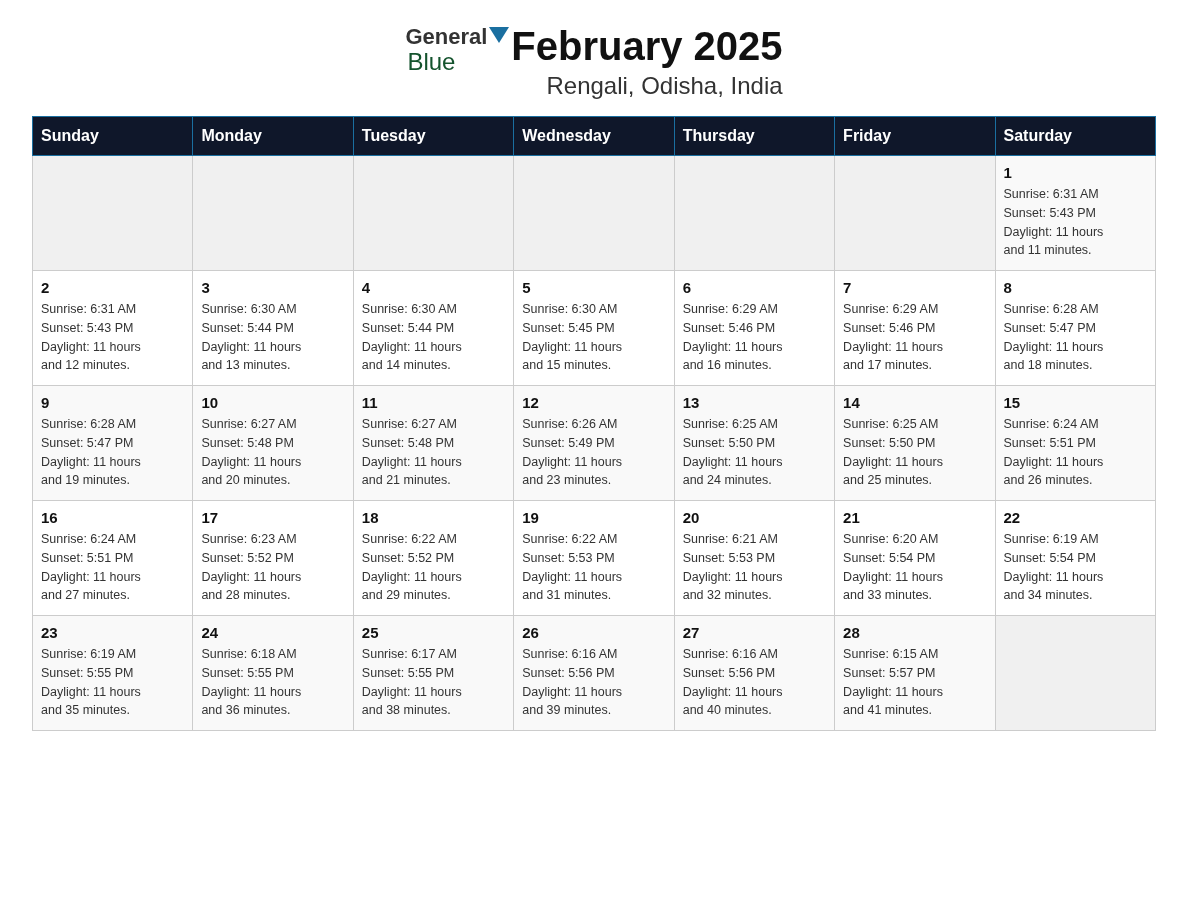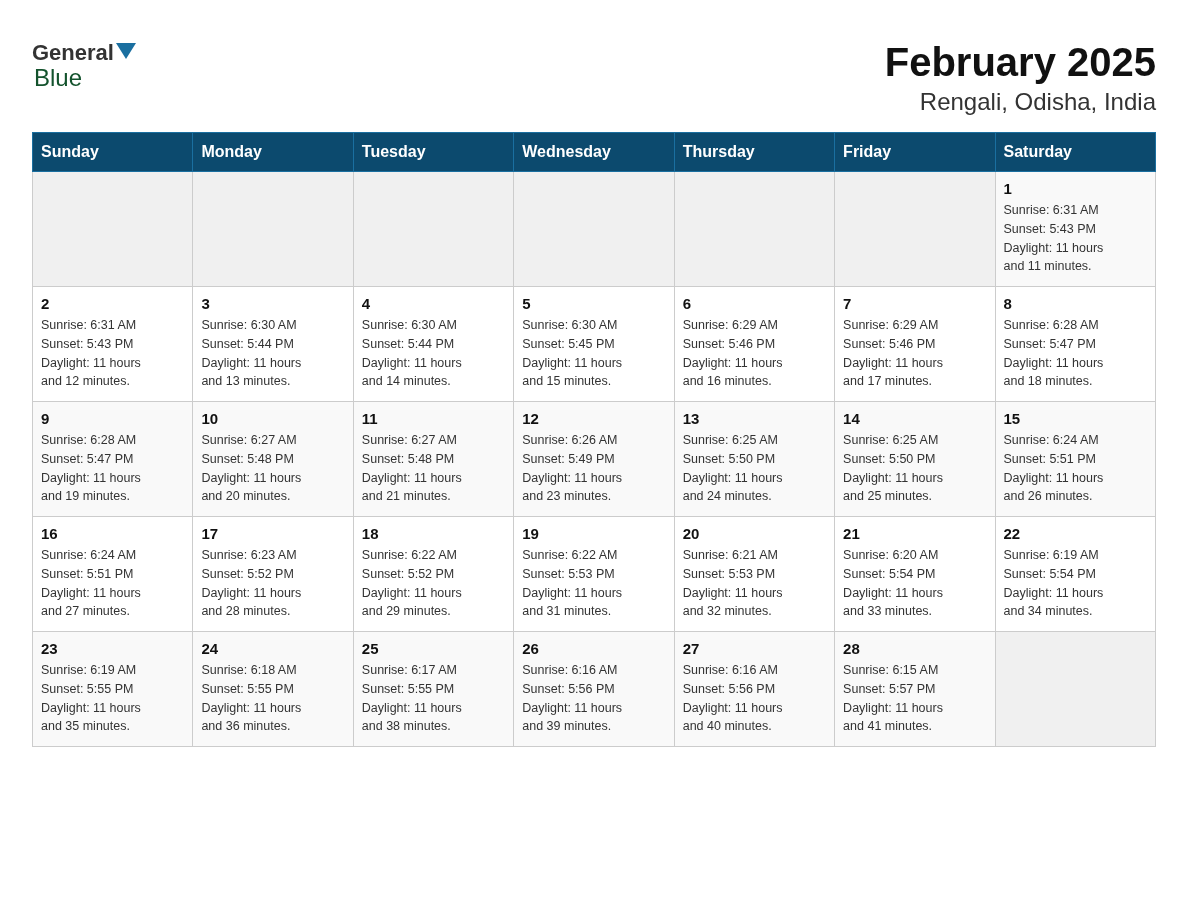--- a/index.html
+++ b/index.html
@@ -5,24 +5,23 @@
     * { box-sizing: border-box; margin: 0; padding: 0; }
     body {
       font-family: Arial, sans-serif;
       background: #fff;
       padding: 24px 32px;
       width: 1188px;
       min-height: 918px;
     }
     .header {
       display: flex;
-      justify-content: space-between;
+      justify-content: center;
       align-items: flex-start;
       margin-bottom: 16px;
-      margin-top: 16px;
     }
     .logo-area {
       display: flex;
       flex-direction: column;
       align-items: flex-start;
     }
     .logo-text {
       font-size: 22px;
       font-weight: bold;
       color: #333;
@@ -55,21 +54,21 @@
       font-size: 24px;
       color: #333;
       margin-top: 4px;
     }
     table {
       width: 100%;
       border-collapse: collapse;
       table-layout: fixed;
     }
     thead tr th {
-      background-color: #0c4a6e;
+      background-color: #0f172a;
       color: #fff;
       font-size: 16px;
       font-weight: bold;
       padding: 10px 8px;
       text-align: left;
       border: 1px solid #1a6fa0;
     }
     tbody tr td {
       vertical-align: top;
       padding: 8px 8px 10px 8px;

